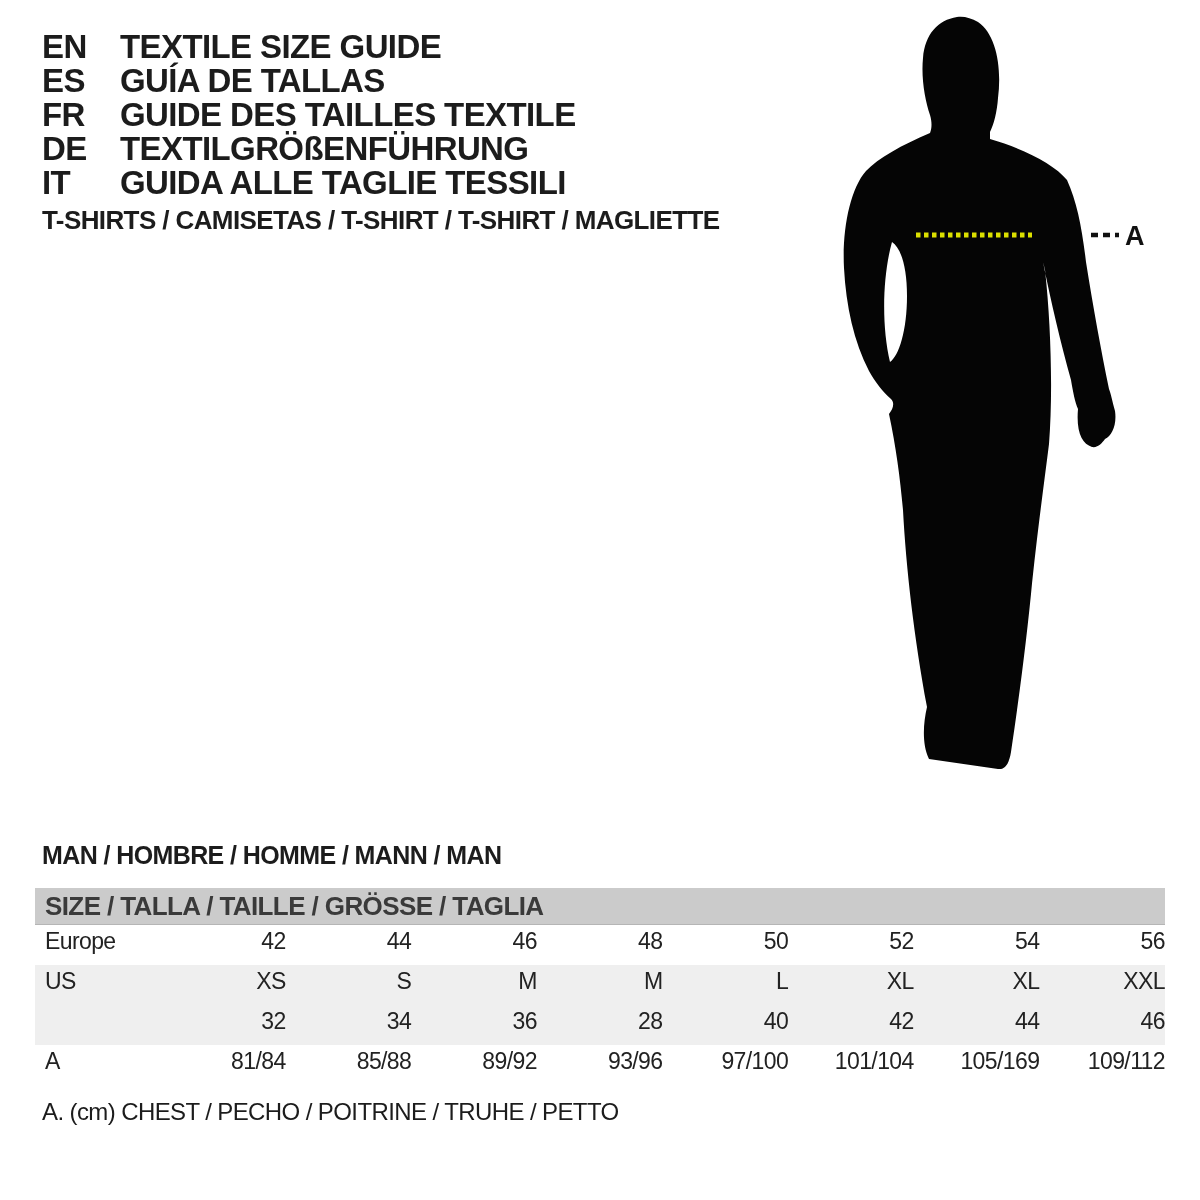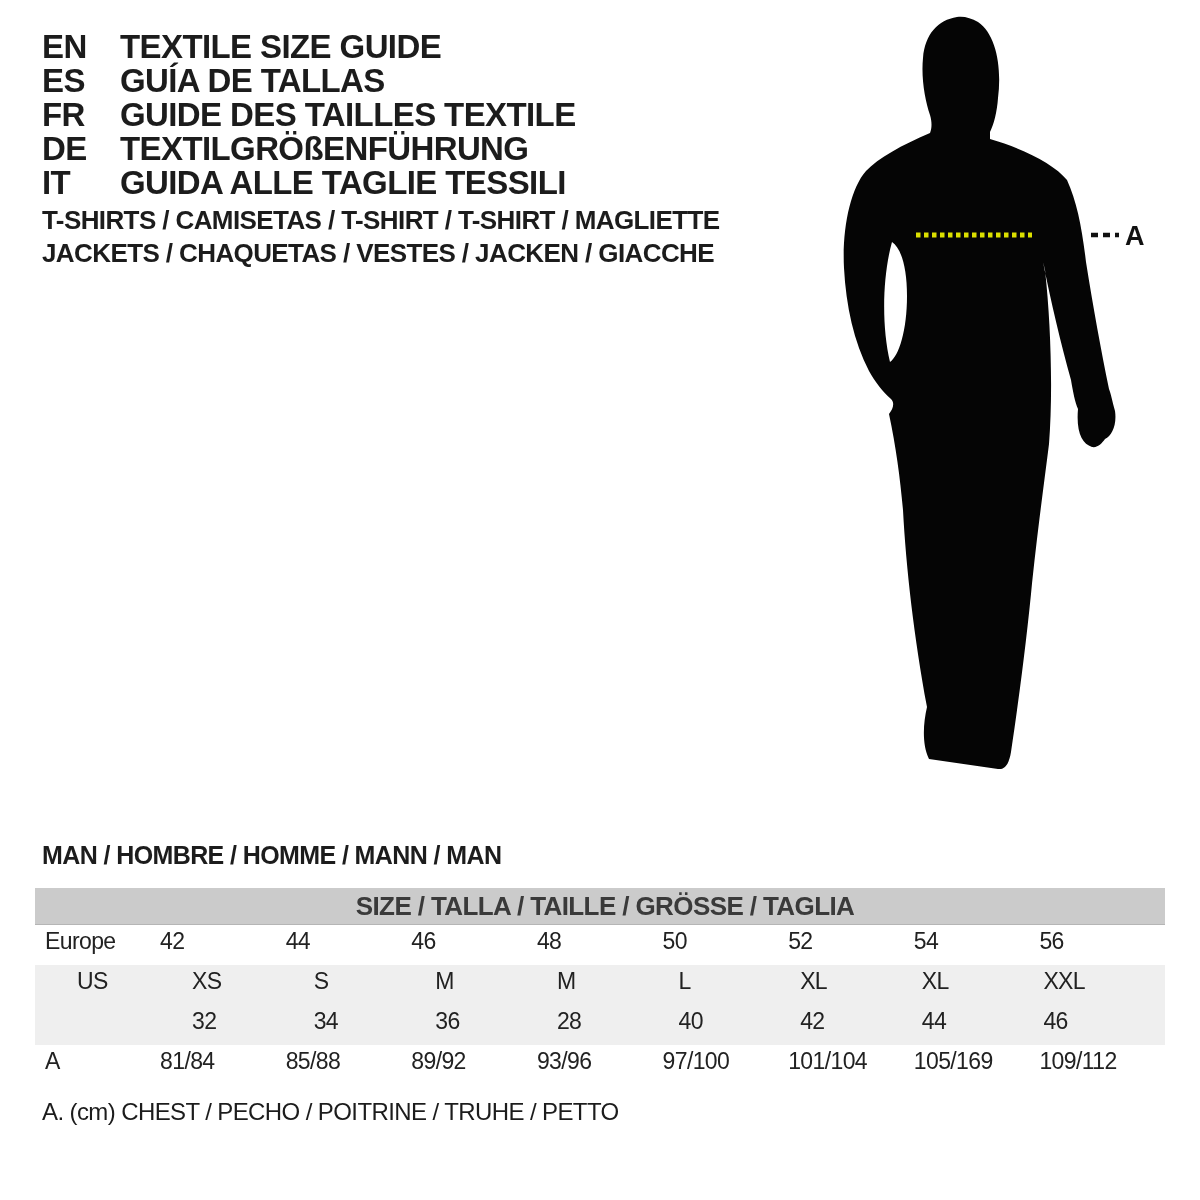--- a/index.html
+++ b/index.html
@@ -17,26 +17,25 @@
   
   .figure-wrap{position:absolute;left:840px;top:12px;width:310px;height:760px;}
   
   .section-title{position:absolute;left:42px;top:841px;font-weight:bold;font-size:25px;}
   
   .size-table{position:absolute;left:35px;top:888px;width:1130px;font-size:23px;}
   .size-table-header{
     background:var(--header-band,#cbcbcb);height:37px;line-height:37px;
     font-weight:bold;font-size:26px;color:#3a3a3a;padding-left:10px;box-sizing:border-box;
     border-bottom:1px solid #b5b5b5;
-    text-align:center;
   }
   .size-row{display:flex;height:40px;line-height:33px;color:#222;}
-  .size-row.shaded{background:var(--row-shaded,#efefef);padding-left:32px;}
+  .size-row.shaded{background:var(--row-shaded,#efefef);}
   .size-row .row-label{width:125px;padding-left:10px;box-sizing:border-box;}
-  .size-row .cell{flex:1;text-align:left;}
+  .size-row .cell{flex:1;text-align:right;}
   
   .footnote{position:absolute;left:42px;top:1098px;font-weight:normal;font-size:24px;}
 </style>
 </head>
 <body>
 
 <div class="canvas">
 
   <div class="lang-list condensed">
     <div class="lang-row">
@@ -56,21 +55,20 @@
       <span class="lang-label">TEXTILGRÖßENFÜHRUNG</span>
     </div>
     <div class="lang-row">
       <span class="lang-code">IT</span>
       <span class="lang-label">GUIDA ALLE TAGLIE TESSILI</span>
     </div>
   </div>
 
   <div class="category-block condensed">
     <div>T-SHIRTS / CAMISETAS / T-SHIRT / T-SHIRT / MAGLIETTE</div>
-    <div>JACKETS / CHAQUETAS / VESTES / JACKEN / GIACCHE</div>
   </div>
 
   <div class="figure-wrap">
     <svg width="310" height="760" viewBox="0 0 310 760">
       <path fill="#050505" fill-rule="evenodd" d="
         M 117,5
         C 98,8 85,22 83,46
         C 81,66 85,88 90,103
         C 92,110 92,116 90,121
         C 62,133 38,146 26,159

